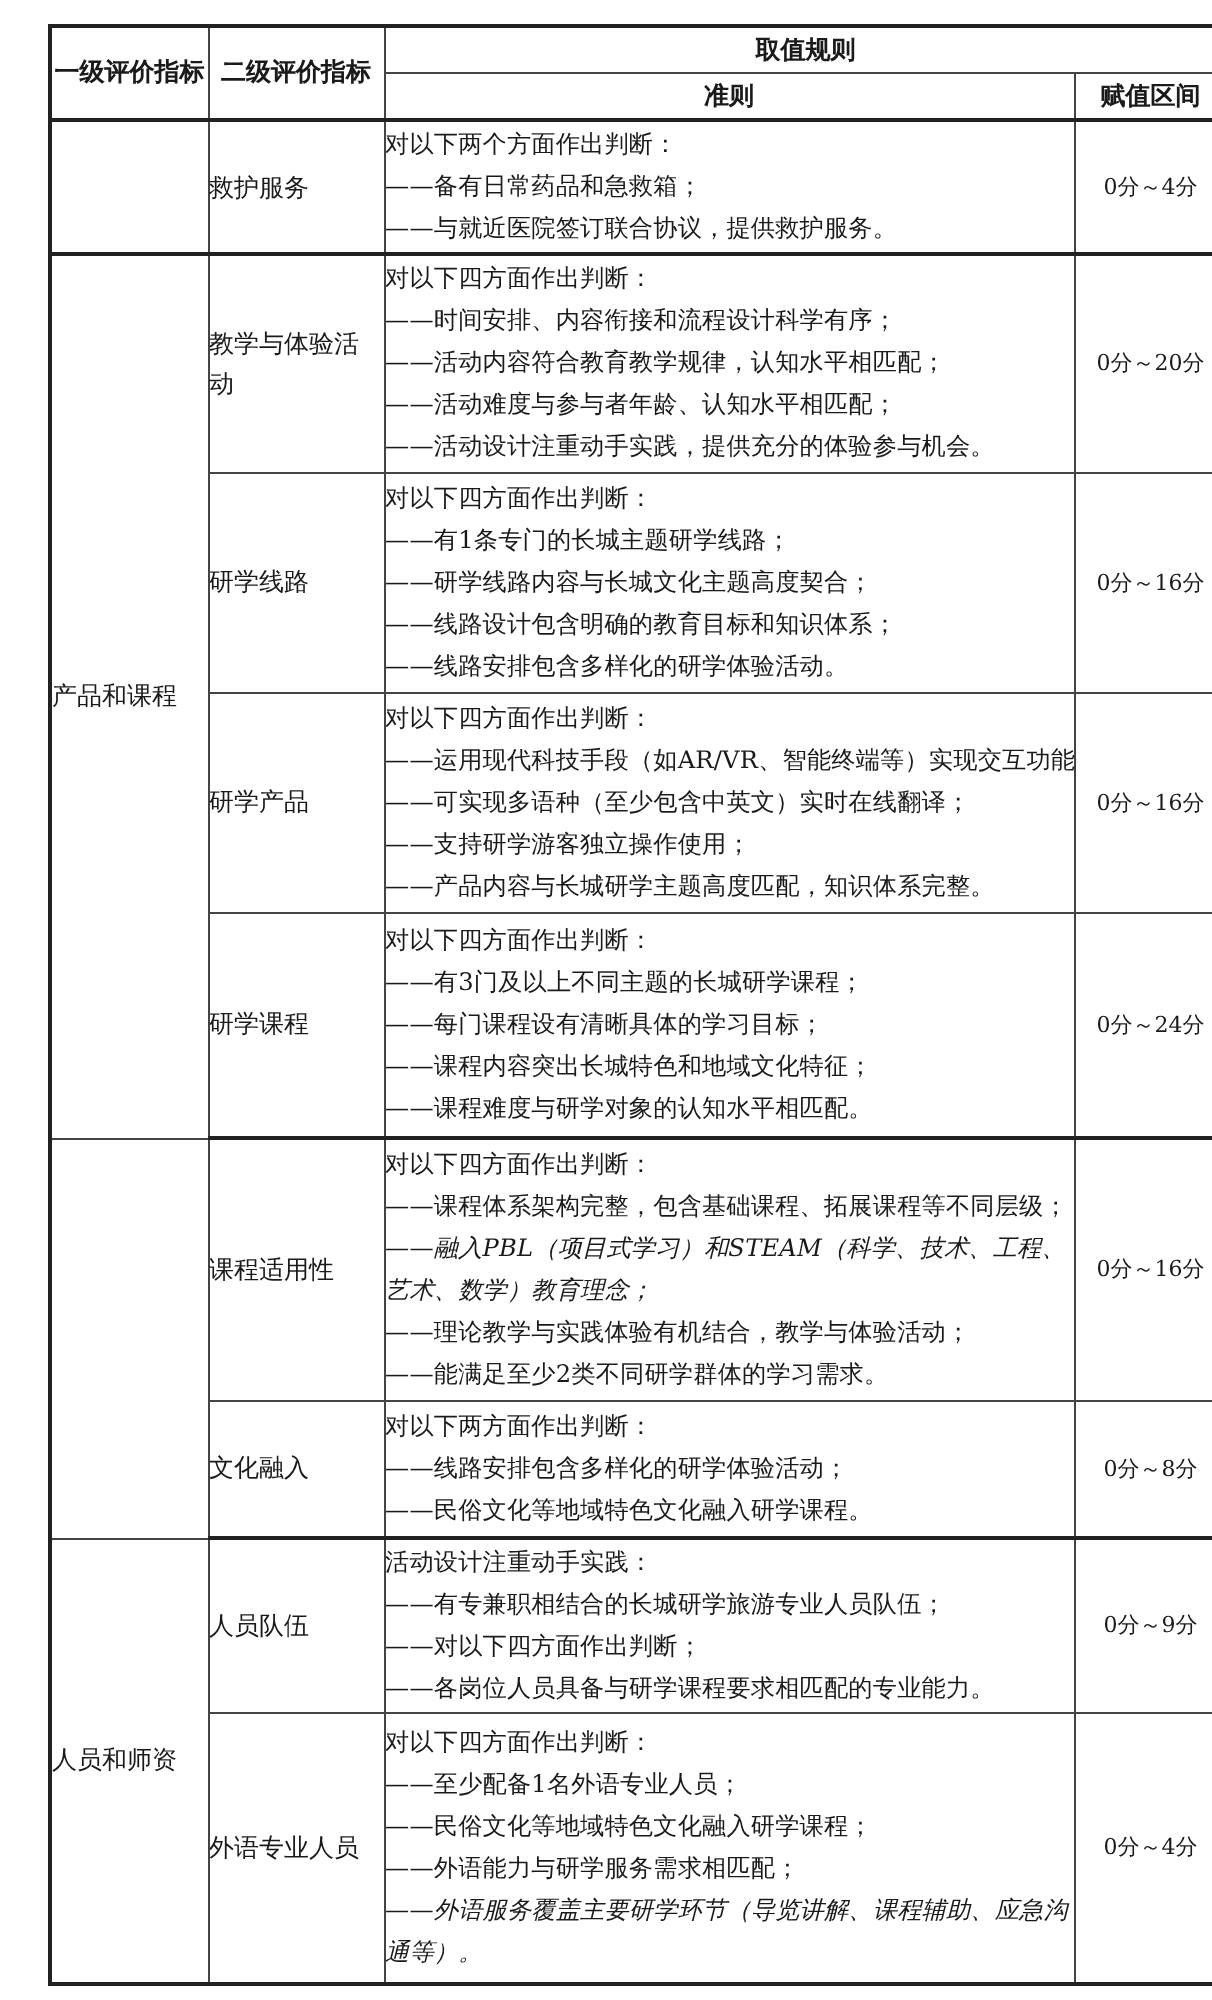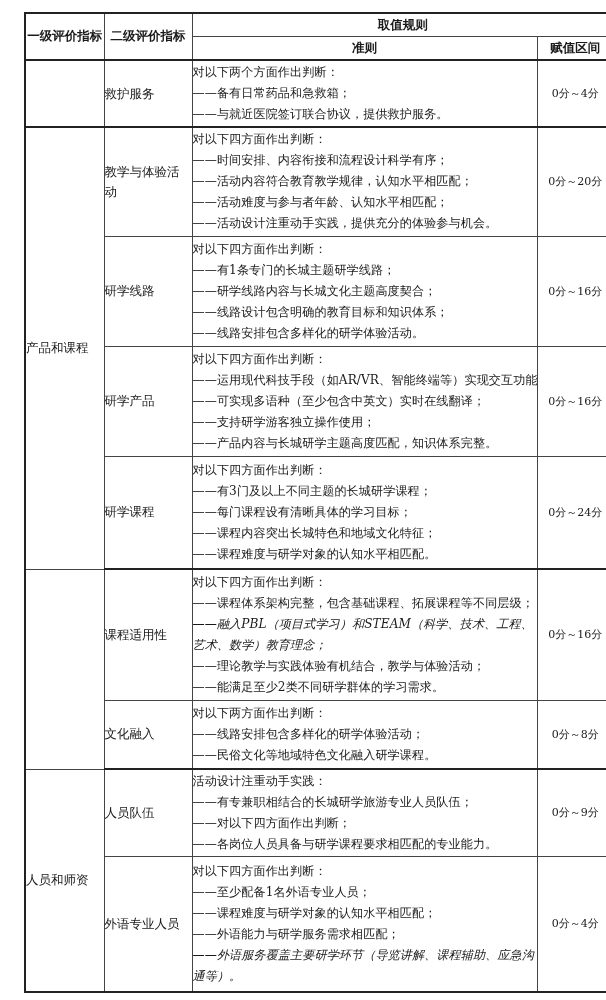--- a/index.html
+++ b/index.html
@@ -137,20 +137,20 @@
         <span class="line">——对以下四方面作出判断；</span>
         <span class="line">——各岗位人员具备与研学课程要求相匹配的专业能力。</span>
       </td>
       <td class="score">0分～9分</td>
     </tr>
     <tr style="height:136px">
       <td class="lvl2">外语专业人员</td>
       <td class="rule">
         <span class="line">对以下四方面作出判断：</span>
         <span class="line">——至少配备1名外语专业人员；</span>
-        <span class="line">——课程难度与研学对象的认知水平相匹配；</span>
+        <span class="line">——民俗文化等地域特色文化融入研学课程；</span>
         <span class="line">——外语能力与研学服务需求相匹配；</span>
         <span class="line wrap">——外语服务覆盖主要研学环节（导览讲解、课程辅助、应急沟通等）。</span>
       </td>
       <td class="score">0分～4分</td>
     </tr>
   </tbody>
 </table>
 
 </body></html>

